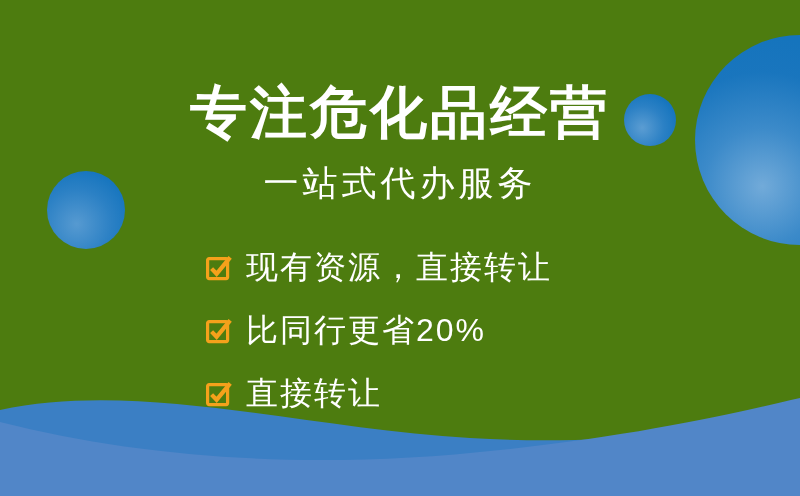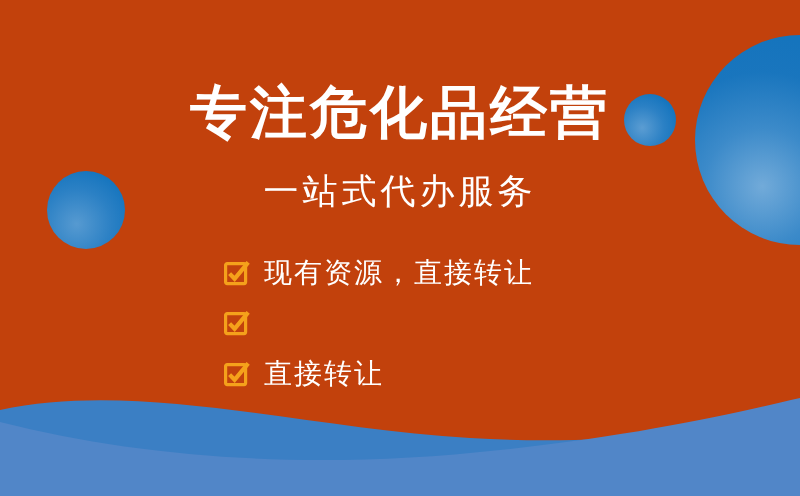--- a/index.html
+++ b/index.html
@@ -4,21 +4,21 @@
 <style>
   * { margin:0; padding:0; box-sizing:border-box; }
   html, body {
     width:800px; height:496px;
     overflow:hidden;
     font-family:"Liberation Sans", sans-serif;
   }
   #banner {
     position:relative;
     width:800px; height:496px;
-    background:#c2410c;
+    background:#4d7c0f;
     overflow:hidden;
   }
   
   .bg-layer { position:absolute; inset:0; overflow:hidden; }
   .circle { position:absolute; border-radius:50%; }
 
   #circle-large-right {
     width:210px; height:210px;
     left:695px; top:35px;
     background:
@@ -62,21 +62,21 @@
     font-family:"DejaVu Serif", "Liberation Serif", serif;
     font-weight:bold;
     font-size:57px;
     line-height:1.05;
     letter-spacing:3px;
     color:#FFFFFF;
     text-align:center;
     white-space:nowrap;
   }
   #subtitle {
-    margin-top:30px;
+    margin-top:22px;
     font-family:"Liberation Sans", sans-serif;
     font-weight:normal;
     font-size:35px;
     line-height:1.1;
     letter-spacing:4px;
     color:#FFFFFF;
     text-align:center;
     white-space:nowrap;
   }
   #feature-list {
@@ -89,21 +89,21 @@
   }
   .feature-item {
     display:flex;
     align-items:center;
     gap:15px;
   }
   .check-icon { flex:0 0 auto; width:25px; height:25px; display:block; }
   .check-icon svg { display:block; width:25px; height:25px; overflow:visible; }
   .feature-text {
     font-family:"Liberation Sans", sans-serif;
-    font-size:28px;
+    font-size:32px;
     letter-spacing:2px;
     color:#FFFFFF;
     white-space:nowrap;
   }
 </style>
 </head>
 <body>
 
 <div id="banner">
 
@@ -143,20 +143,21 @@
         <span class="feature-text">现有资源，直接转让</span>
       </li>
 
       <li class="feature-item">
         <span class="check-icon">
           <svg viewBox="0 0 25 25" aria-hidden="true">
             <rect x="1.6" y="2.6" width="20" height="20" rx="1.5" fill="none" stroke="#F5A11B" stroke-width="3.2"></rect>
             <path d="M5.6 12.6 L10.6 17.8 L24.2 1.4" fill="none" stroke="#F5A11B" stroke-width="4.2" stroke-linecap="butt" stroke-linejoin="miter"></path>
           </svg>
         </span>
+        <span class="feature-text">比同行更省20%</span>
       </li>
 
       <li class="feature-item">
         <span class="check-icon">
           <svg viewBox="0 0 25 25" aria-hidden="true">
             <rect x="1.6" y="2.6" width="20" height="20" rx="1.5" fill="none" stroke="#F5A11B" stroke-width="3.2"></rect>
             <path d="M5.6 12.6 L10.6 17.8 L24.2 1.4" fill="none" stroke="#F5A11B" stroke-width="4.2" stroke-linecap="butt" stroke-linejoin="miter"></path>
           </svg>
         </span>
         <span class="feature-text">直接转让</span>

